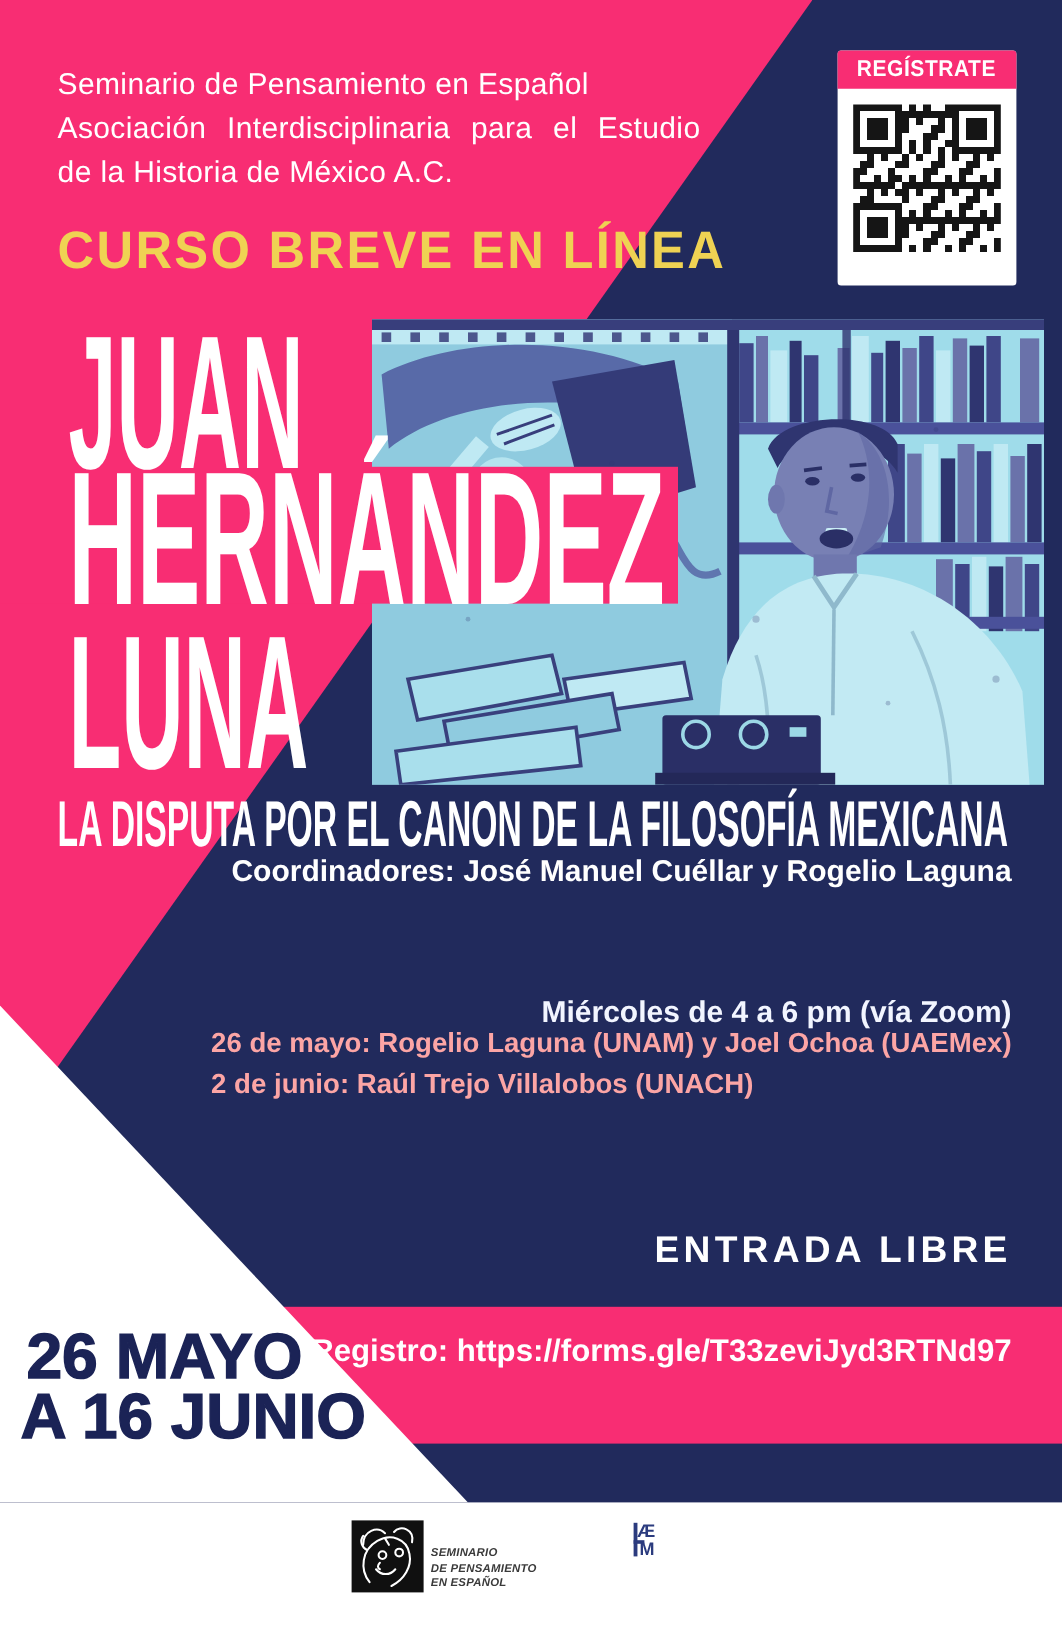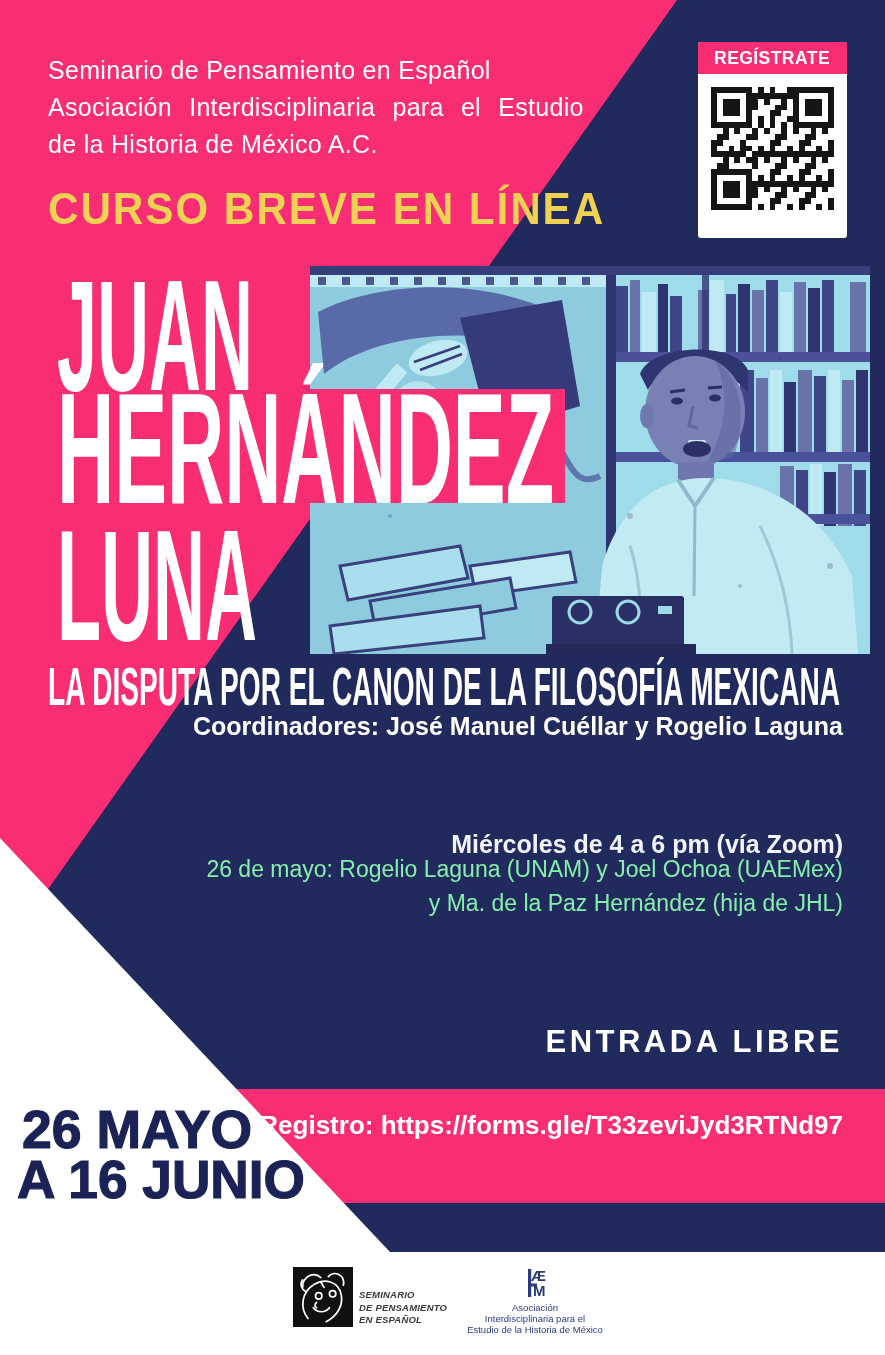--- a/index.html
+++ b/index.html
@@ -29,22 +29,22 @@
     transform:scaleX(.92);white-space:nowrap;}
   .qr-box{position:absolute;left:13px;top:45px;width:123px;height:123px;}
   .qr-box svg{display:block;width:100%;height:100%;}
   .title-svg{position:absolute;left:40px;top:250px;}
   .subtitle-svg{position:absolute;left:40px;top:652px;}
   .svgtext{fill:#ffffff;font-family:"Liberation Sans",sans-serif;font-weight:700;}
   .coordinators{position:absolute;right:42px;top:712px;color:#ffffff;
     font-size:25px;font-weight:700;white-space:nowrap;}
   .miercoles{position:absolute;right:42px;top:818px;color:#f2f5ff;
     font-size:25px;font-weight:600;white-space:nowrap;margin-top:12px;}
-  .sessions{position:absolute;right:42px;top:852px;color:#86efac;
-    font-size:23px;font-weight:400;line-height:34px;text-align:right;white-space:nowrap;}
+  .sessions{position:absolute;right:42px;top:852px;color:#fca5a5;
+    font-size:23px;font-weight:700;line-height:34px;white-space:nowrap;}
   .entrada{position:absolute;right:42px;top:1024px;color:#ffffff;
     font-size:31px;font-weight:700;letter-spacing:3.5px;white-space:nowrap;}
   .pink-bar{position:absolute;left:230px;top:1089px;width:655px;height:114px;
     background:var(--pink,#F82D73);}
   .registro{position:absolute;right:42px;top:1110px;color:#ffffff;
     font-size:26px;font-weight:600;white-space:nowrap;}
   .constancia{position:absolute;right:42px;top:1158px;color:#ffffff;
     font-size:24px;font-weight:500;white-space:nowrap;}
   .white-wedge{position:absolute;left:0;top:0;width:885px;height:1355px;background:#ffffff;
     clip-path:polygon(0px 838px,390px 1252px,0px 1252px);}
@@ -456,21 +456,21 @@
   <svg class="subtitle-svg" width="812" height="64">
     <g transform="scale(1,1.35)">
       <text class="svgtext" x="8" y="39.3" font-size="40" textLength="792" lengthAdjust="spacingAndGlyphs">LA DISPUTA POR EL CANON DE LA FILOSOFÍA MEXICANA</text>
     </g>
   </svg>
 
   <div class="coordinators">Coordinadores: José Manuel Cuéllar y Rogelio Laguna</div>
   <div class="miercoles">Miércoles de 4 a 6 pm (vía Zoom)</div>
   <div class="sessions">
     <div>26 de mayo: Rogelio Laguna (UNAM) y Joel Ochoa (UAEMex)</div>
-    <div>y Ma. de la Paz Hernández (hija de JHL)</div>
+    <div>2 de junio: Raúl Trejo Villalobos (UNACH)</div>
   </div>
   <div class="entrada">ENTRADA LIBRE</div>
 
   <div class="pink-bar"></div>
   <div class="registro">Registro: https://forms.gle/T33zeviJyd3RTNd97</div>
 
   <div class="white-wedge"></div>
   <svg class="dates-svg" width="420" height="130">
     <text x="8" y="62" font-size="53" textLength="230" lengthAdjust="spacingAndGlyphs">26 MAYO</text>
     <text x="3" y="112" font-size="53" textLength="288" lengthAdjust="spacingAndGlyphs">A 16 JUNIO</text>
@@ -497,21 +497,16 @@
       <div>DE PENSAMIENTO</div>
       <div>EN ESPAÑOL</div>
     </div>
     <div class="aehm">
       <svg class="aehm-mono" viewBox="0 0 34 30">
         <rect x="10" y="1" width="3.2" height="28" fill="#2B3B7E"></rect>
         <rect x="10" y="15.5" width="9" height="3" fill="#2B3B7E"></rect>
         <text x="13" y="13" font-size="15" font-weight="bold" fill="#2B3B7E" font-family="Liberation Sans, sans-serif">Æ</text>
         <text x="15" y="28" font-size="15" font-weight="bold" fill="#2B3B7E" font-family="Liberation Sans, sans-serif">M</text>
       </svg>
-      <div class="aehm-text">
-        <div>Asociación</div>
-        <div>Interdisciplinaria para el</div>
-        <div>Estudio de la Historia de México</div>
-      </div>
     </div>
   </div>
 
 </div>
 
 </body></html>

